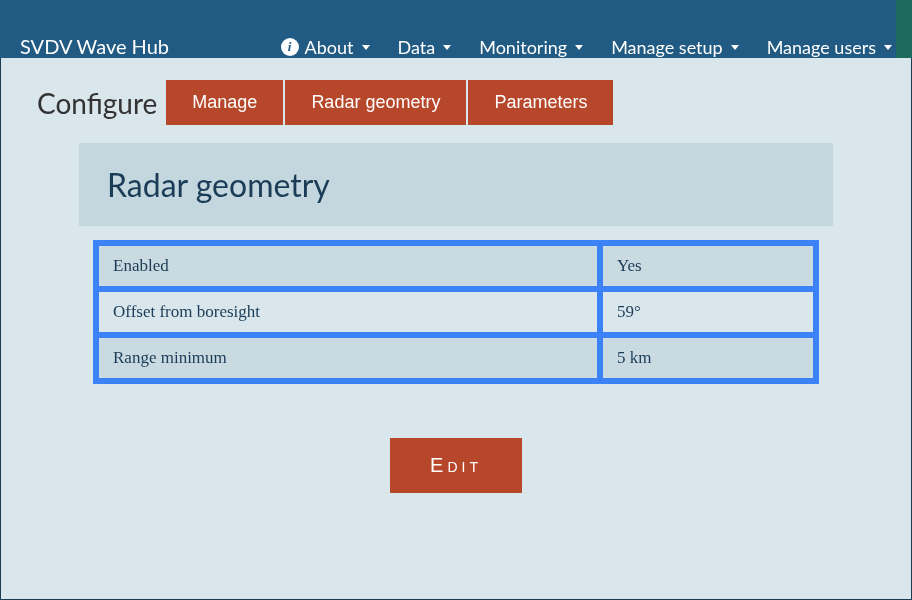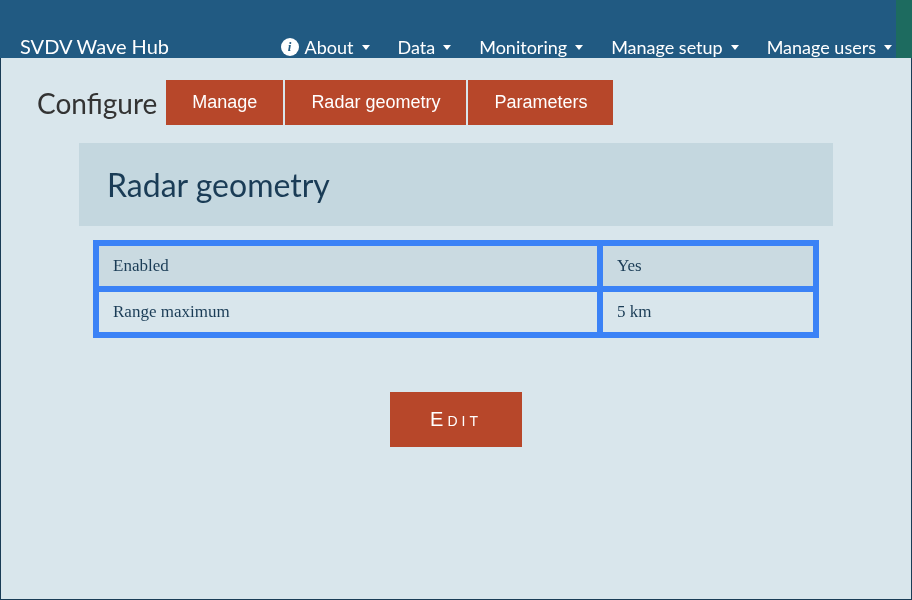--- a/index.html
+++ b/index.html
@@ -206,21 +206,25 @@
       <div class="panel-title">Radar geometry</div>
     </div>
     <div class="panel-body">
       <table>
         <tbody>
             <tr>
           <td>Enabled</td>
           <td>Yes</td>
         </tr>
         <tr>
-          <td>Range maximum</td>
+          <td>Offset from boresight</td>
+          <td>59°</td>
+        </tr>
+        <tr>
+          <td>Range minimum</td>
           <td>5 km</td>
         </tr>
       </tbody>
         </table>
     </div>
     <div class="panel-footer">
       <button class="edit-btn">Edit</button>
     </div>
   </div>
 </div>

